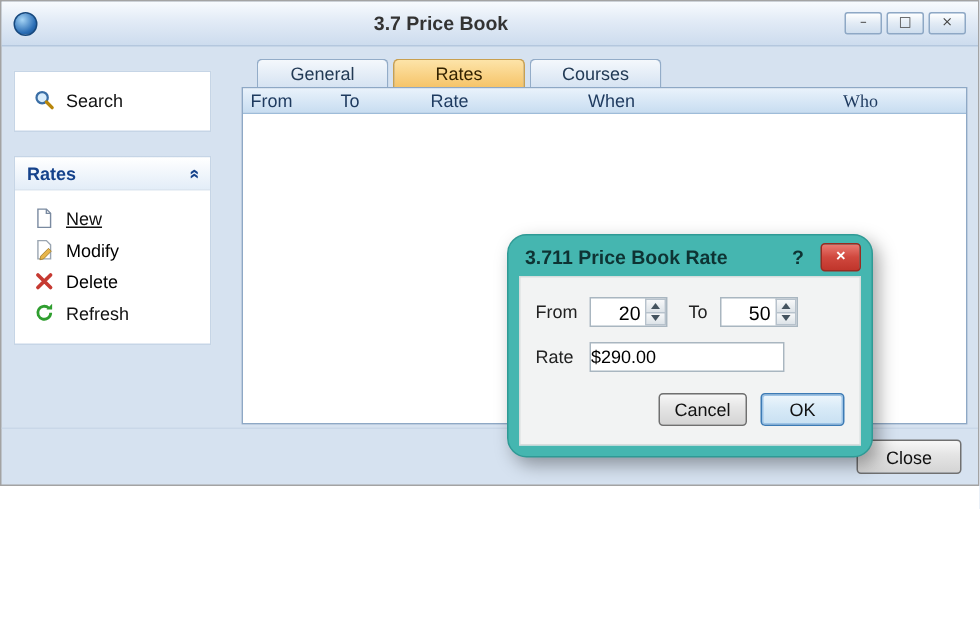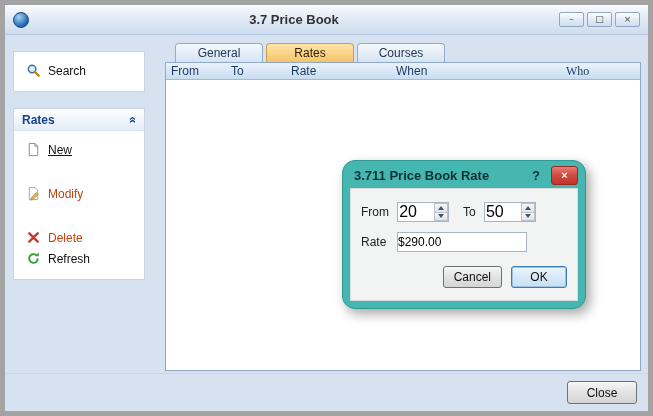--- a/index.html
+++ b/index.html
@@ -1,19 +1,19 @@
 <!DOCTYPE html>
 <html><head>
 <meta charset="utf-8">
 <style>
   * { margin:0; padding:0; box-sizing:border-box; }
   body { background:#fff; font-family:"Liberation Sans", sans-serif; }
   .window {
-    position:relative; width:653px; height:416px;
-    background:#d6e2f0; border:5px solid #a3a3a3; overflow:hidden;
+    position:relative; width:653px; height:324px;
+    background:#d6e2f0; border:1px solid #a3a3a3; overflow:hidden;
     font-size:12px; color:#222;
   }
   
   .titlebar {
     height:30px; display:flex; align-items:center; padding:0 8px;
     background:linear-gradient(#f8fbfe, #e2ebf6 45%, #cddcee);
     border-bottom:1px solid #b4c7de;
   }
   .app-icon {
     width:16px; height:16px; border-radius:50%;
@@ -34,21 +34,21 @@
   .panel { background:#fff; border:1px solid #c6d5e6; margin-bottom:16px; }
   .panel-header {
     height:22px; display:flex; align-items:center; justify-content:space-between;
     padding:0 8px; cursor:pointer;
     background:linear-gradient(#ffffff, #e3edf8); border-bottom:1px solid #dbe5f0;
     color:#15428b; font-weight:700;
   }
   .chevron { display:inline-block; transform:rotate(-90deg); font-weight:700; color:#15428b; }
   .panel-body { padding:8px 14px 10px 8px; }
   .side-item { display:flex; align-items:center; gap:7px; padding:3px 4px; cursor:pointer; color:#111; }
-  .side-item.disabled { color:#c2410c; cursor:default;margin-top:23px; }
+  .side-item.disabled { color:#000000; cursor:default; }
   .side-item .ico { width:15px; height:15px; flex:0 0 auto; }
   .underline { text-decoration:underline; }
   
   .main { position:absolute; left:160px; top:38px; right:7px; bottom:40px; }
   .tabs { display:flex; margin-left:10px; height:19px; }
   .tab {
     width:88px; margin-right:3px; cursor:pointer;
     display:flex; align-items:center; justify-content:center;
     border:1px solid #93acc8; border-bottom:none; border-radius:4px 4px 0 0;
     background:linear-gradient(#f4f8fc, #d6e3f2); color:#223a55;
@@ -102,21 +102,21 @@
     border:1px solid #992a21; border-radius:3px; color:#fff;
     font-size:11px; font-weight:700; line-height:1;
   }
   .dialog-body { background:#f2f3f3; border:1px solid #d7dddd; padding:13px 10px 12px; }
   .frow { display:flex; align-items:center; margin-bottom:10px; }
   .flabel { width:36px; color:#222; }
   .flabel.to { width:auto; margin:0 8px 0 14px; }
   .spin-wrap { position:relative; width:52px; height:20px; }
   .spin-wrap input {
     width:100%; height:100%; border:1px solid #a9b6c0; background:#fff;
-    text-align:right; padding-right:31px; font-size:16px;
+    text-align:right; padding-right:17px; font-size:13px;
     font-family:"Liberation Sans", sans-serif;
   }
   .spin { position:absolute; right:1px; top:1px; bottom:1px; width:14px; display:flex; flex-direction:column; }
   .spin-btn {
     flex:1; display:flex; align-items:center; justify-content:center; cursor:pointer;
     background:linear-gradient(#f7f8f9, #dde3e8); border:1px solid #b7c2cc;
   }
   .spin-btn.up { border-bottom-width:0; }
   .tri-up { width:0; height:0; border-left:3px solid transparent; border-right:3px solid transparent; border-bottom:4px solid #44535f; }
   .tri-down { width:0; height:0; border-left:3px solid transparent; border-right:3px solid transparent; border-top:4px solid #44535f; }

